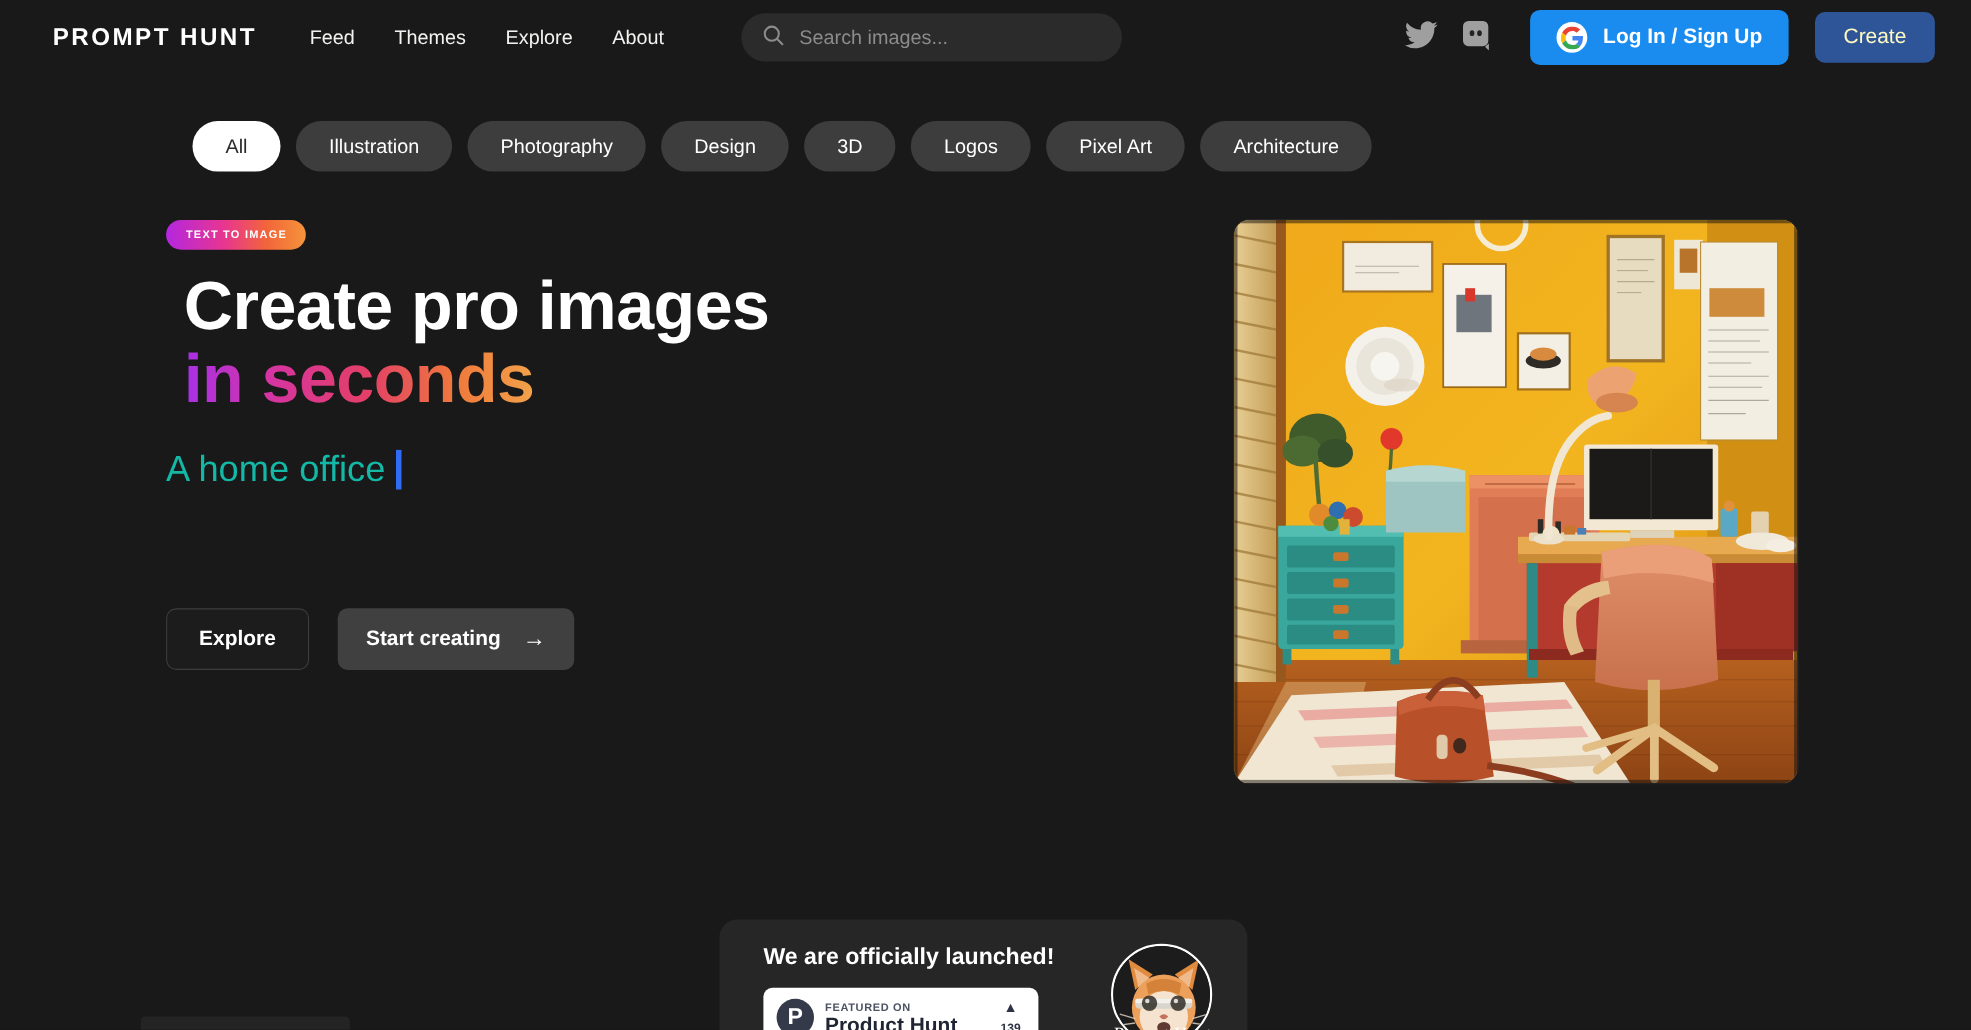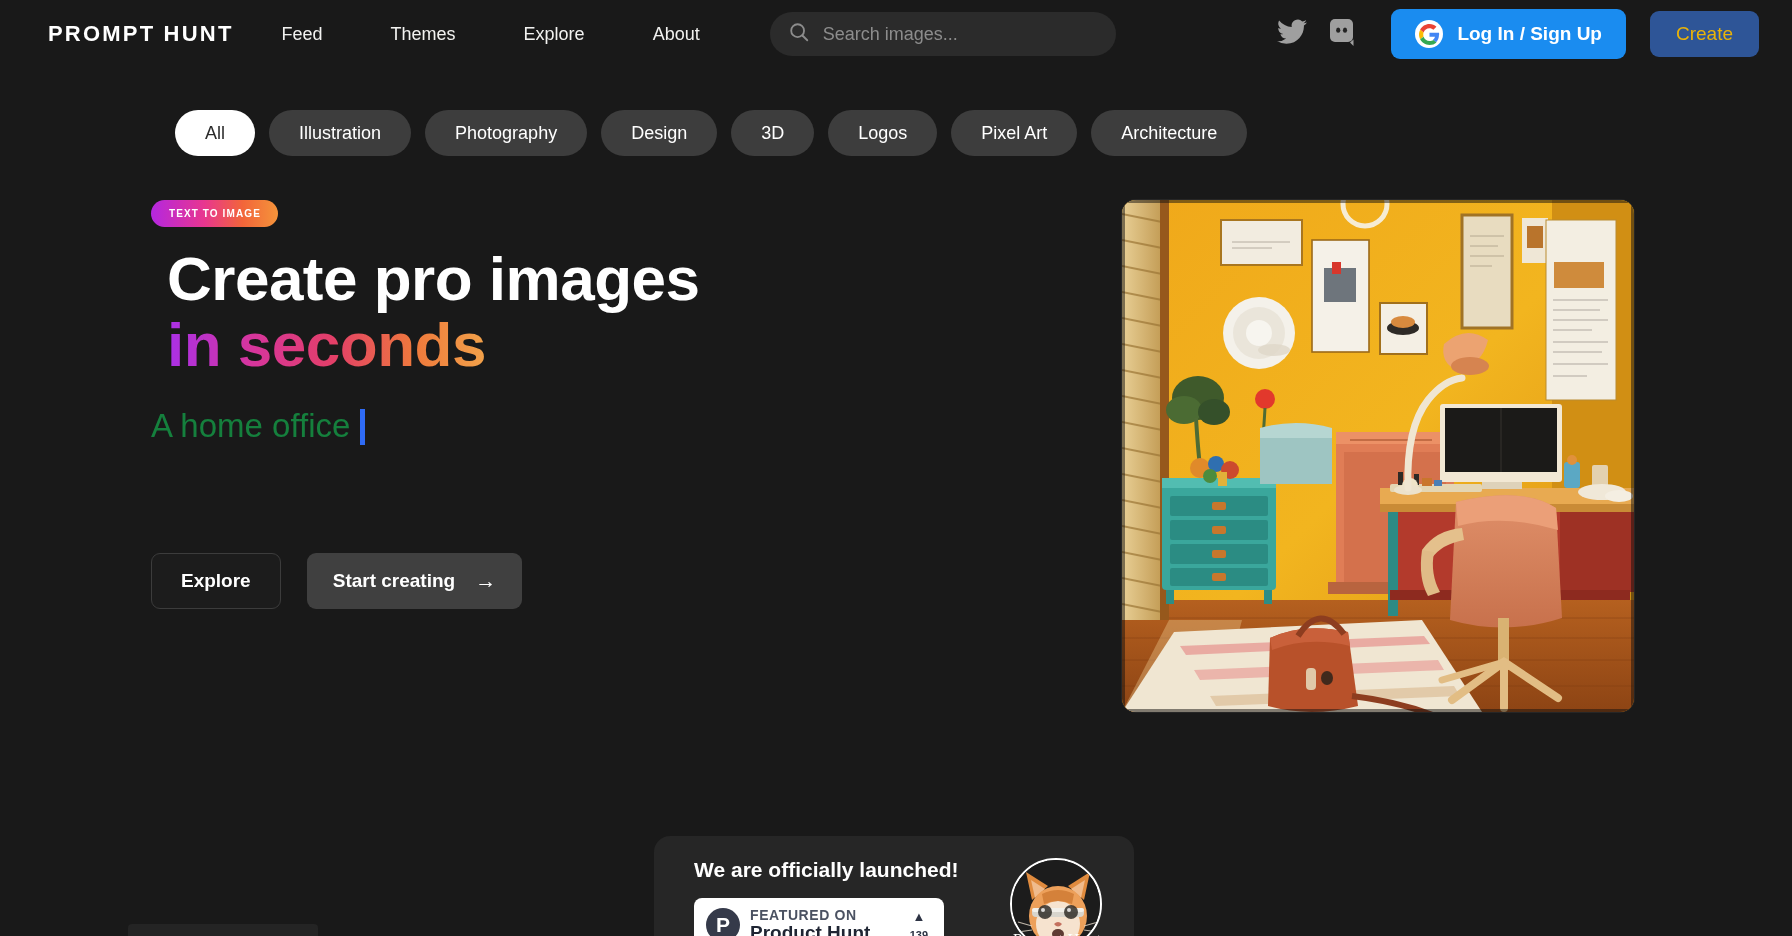--- a/index.html
+++ b/index.html
@@ -24,21 +24,21 @@
     color: #ffffff;
     font-size: 22px;
     font-weight: 700;
     letter-spacing: 2.2px;
     white-space: nowrap;
     margin-right: 48px;
   }
   .nav {
     display: flex;
     align-items: center;
-    gap: 68px;
+    gap: 36px;
   }
   .nav-link {
     color: #f2f2f0;
     font-size: 18px;
     font-weight: 400;
     text-decoration: none;
     white-space: nowrap;
     cursor: pointer;
   }
   .search-wrap {
@@ -99,21 +99,21 @@
     background: #fff;
     border-radius: 50%;
     display: flex; align-items: center; justify-content: center;
     flex: 0 0 auto;
   }
   .btn-create {
     margin-left: 24px;
     height: 46px;
     padding: 0 26px;
     background: #2e5597;
-    color: #eab308;
+    color: #fef9c3;
     border: none;
     border-radius: 9px;
     font-size: 19px;
     font-weight: 400;
     cursor: pointer;
     white-space: nowrap;
     font-family: "Liberation Sans", sans-serif;
     text-align: right;
   }
 
@@ -169,21 +169,21 @@
   .h1-grad {
     background: linear-gradient(90deg, #a930e8 0%, #d6359e 26%, #e33f68 52%, #ef7a3c 78%, #f2a24a 100%);
     -webkit-background-clip: text;
     background-clip: text;
     -webkit-text-fill-color: transparent;
     color: transparent;
   }
   .prompt-line {
     margin-top: 28px;
     font-size: 33px;
-    color: #15803d;
+    color: #14b8a6;
     font-weight: 400;
     display: flex;
     align-items: flex-end;
   }
   .caret {
     display: inline-block;
     width: 5px;
     height: 36px;
     background: #2f6bf5;
     margin-left: 10px;
@@ -266,21 +266,21 @@
     gap: 10px;
     cursor: pointer;
   }
   .ph-logo {
     width: 34px; height: 34px; border-radius: 50%;
     background: #353a4a;
     display: flex; align-items: center; justify-content: center;
     color: #fff; font-size: 21px; font-weight: 700; flex: 0 0 auto;
   }
   .ph-text { flex: 1 1 auto; line-height: 1.05; }
-  .ph-feat { font-size: 14px; font-weight: 700; color: #4b5262; letter-spacing: .6px; }
+  .ph-feat { font-size: 10px; font-weight: 700; color: #4b5262; letter-spacing: .6px; }
   .ph-name { font-size: 19px; font-weight: 700; color: #1f2533; white-space: nowrap; }
   .ph-vote { text-align: center; flex: 0 0 auto; padding-right: 4px; }
   .ph-caret { font-size: 13px; color: #2d3344; line-height: 1; }
   .ph-count { font-size: 11px; font-weight: 700; color: #2d3344; }
 
   .cat-avatar-wrap {
     width: 104px; flex: 0 0 auto;
     display: flex; flex-direction: column; align-items: center;
   }
   .cat-circle {

